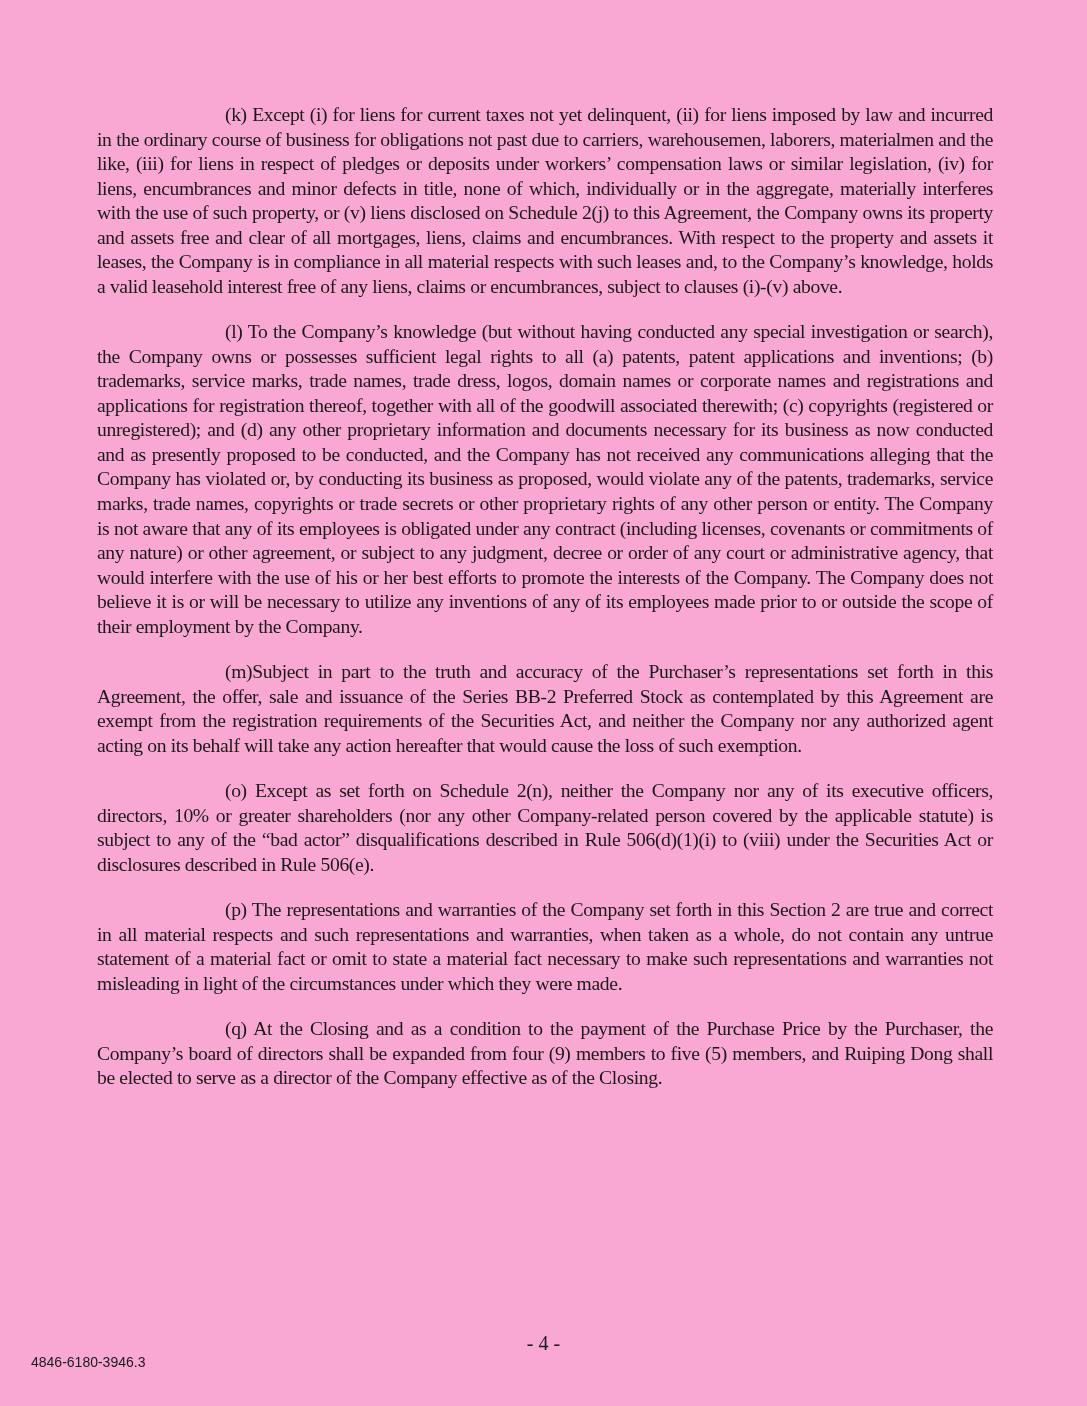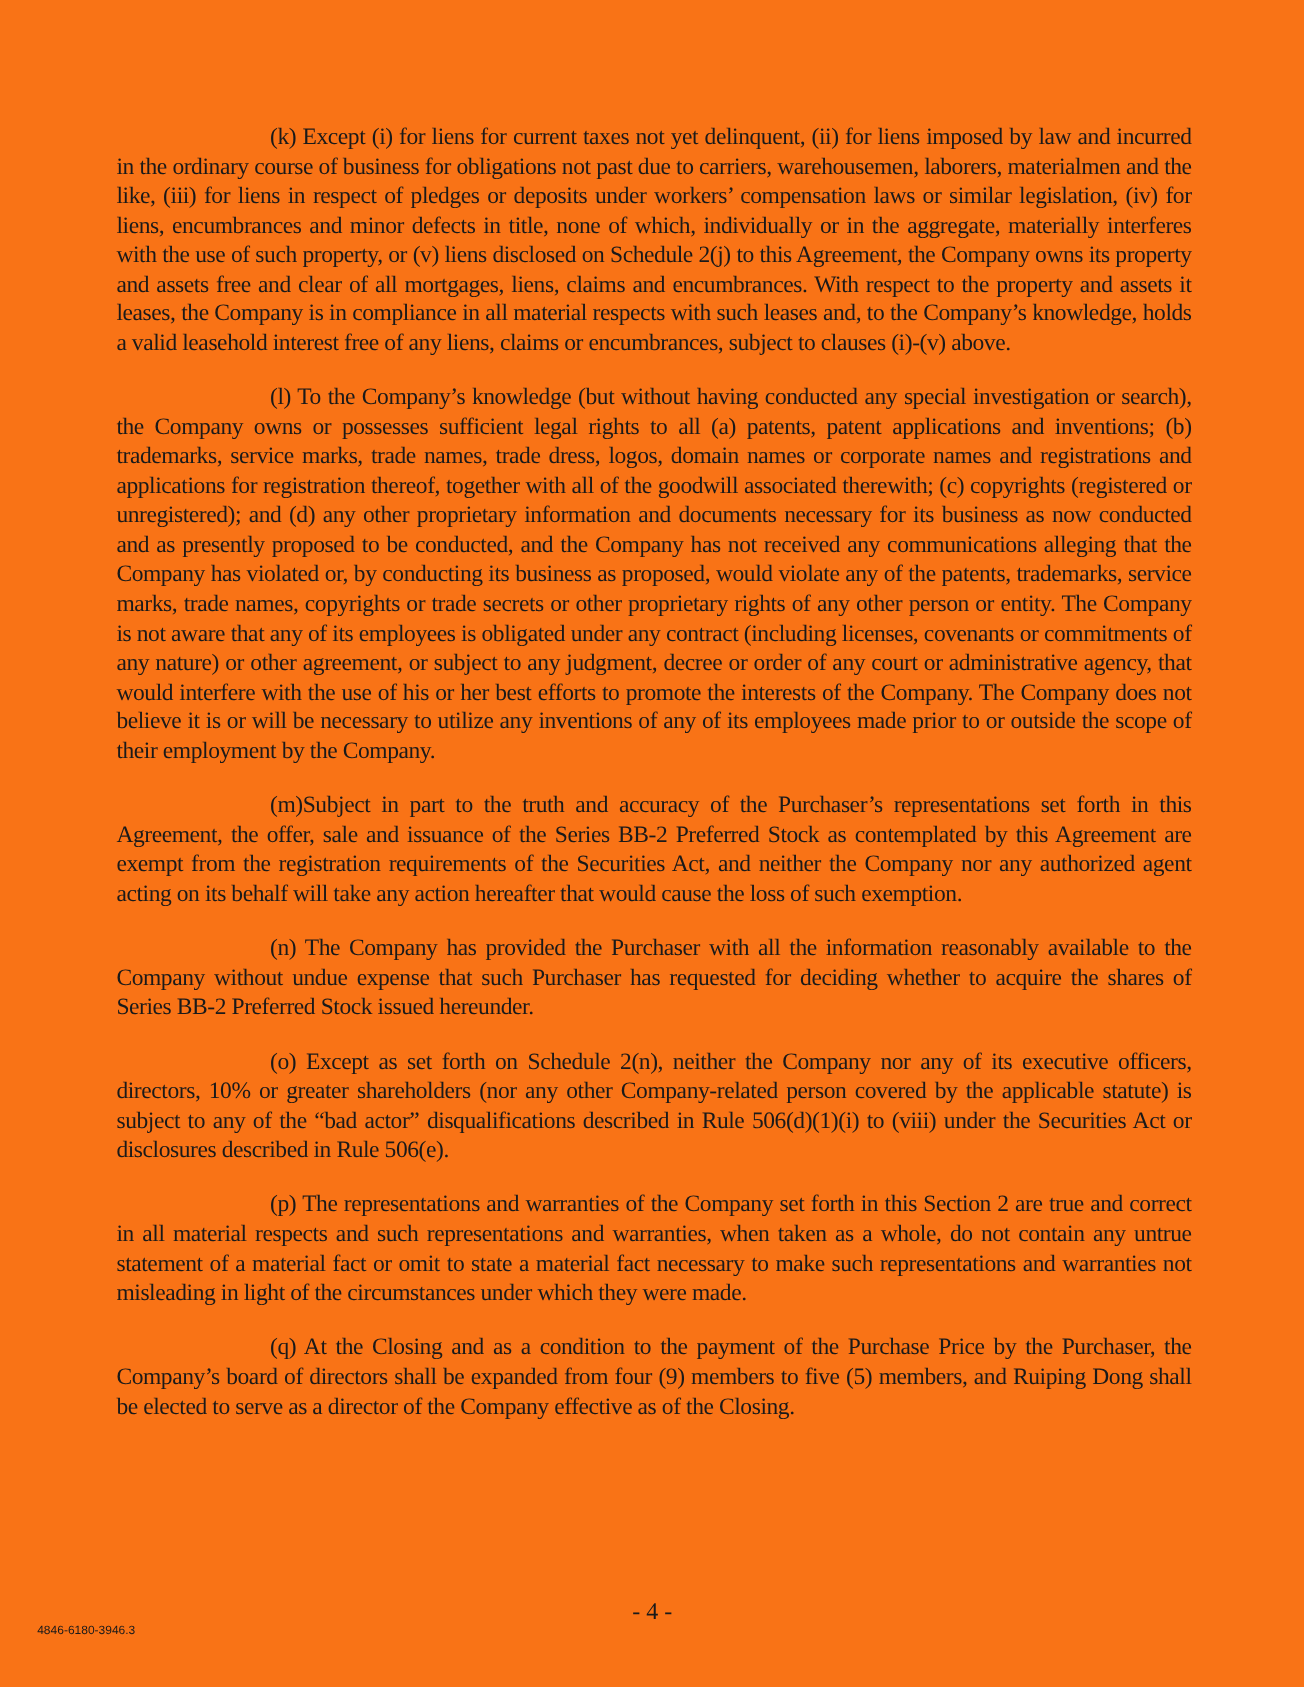--- a/index.html
+++ b/index.html
@@ -1,42 +1,41 @@
 <!DOCTYPE html>
 <html><head>
 <meta charset="utf-8">
 <style>
   html, body { margin: 0; padding: 0; background: #ffffff; }
   body { width: 1087px; height: 1406px; position: relative; overflow: hidden; }
-  .page { position: absolute; left: 0; top: 0; width: 1087px; height: 1406px; background: #f97316; }
+  .page { position: absolute; left: 0; top: 0; width: 1087px; height: 1406px; background: #f9a8d4; }
   .body-text {
     position: absolute; left: 97px; top: 103px; width: 896px;
     font-family: "Liberation Serif", serif;
     font-size: 19.6px; line-height: 24.55px; color: #1a1a1a;
     letter-spacing: -0.35px;
   }
   .para { margin: 0 0 20.8px 0; text-align: justify; text-indent: 128px; }
   .para.last { margin-bottom: 0; }
   .page-number {
     position: absolute; left: 0; width: 1087px; top: 1332px; text-align: center;
     font-family: "Liberation Serif", serif; font-size: 20px; color: #1a1a1a;
   }
   .doc-id {
     position: absolute; left: 31px; top: 1354px;
-    font-family: "Liberation Sans", sans-serif; font-size: 10px; color: #1a1a1a;
+    font-family: "Liberation Sans", sans-serif; font-size: 14px; color: #1a1a1a;
   }
 </style>
 </head>
 <body>
 
 <div class="page">
   <div class="body-text">
     <p class="para">(k) Except (i) for liens for current taxes not yet delinquent, (ii) for liens imposed by law and incurred in the ordinary course of business for obligations not past due to carriers, warehousemen, laborers, materialmen and the like, (iii) for liens in respect of pledges or deposits under workers’ compensation laws or similar legislation, (iv) for liens, encumbrances and minor defects in title, none of which, individually or in the aggregate, materially interferes with the use of such property, or (v) liens disclosed on Schedule 2(j) to this Agreement, the Company owns its property and assets free and clear of all mortgages, liens, claims and encumbrances.  With respect to the property and assets it leases, the Company is in compliance in all material respects with such leases and, to the Company’s knowledge, holds a valid leasehold interest free of any liens, claims or encumbrances, subject to clauses (i)-(v) above.</p>
     <p class="para">(l)  To the Company’s knowledge (but without having conducted any special investigation or search), the Company owns or possesses sufficient legal rights to all (a) patents, patent applications and inventions; (b) trademarks, service marks, trade names, trade dress, logos, domain names or corporate names and registrations and applications for registration thereof, together with all of the goodwill associated therewith; (c) copyrights (registered or unregistered); and (d) any other proprietary information and documents necessary for its business as now conducted and as presently proposed to be conducted, and the Company has not received any communications alleging that the Company has violated or, by conducting its business as proposed, would violate any of the patents, trademarks, service marks, trade names, copyrights or trade secrets or other proprietary rights of any other person or entity.  The Company is not aware that any of its employees is obligated under any contract (including licenses, covenants or commitments of any nature) or other agreement, or subject to any judgment, decree or order of any court or administrative agency, that would interfere with the use of his or her best efforts to promote the interests of the Company.  The Company does not believe it is or will be necessary to utilize any inventions of any of its employees made prior to or outside the scope of their employment by the Company.</p>
     <p class="para">(m)Subject in part to the truth and accuracy of the Purchaser’s representations set forth in this Agreement, the offer, sale and issuance of the Series BB-2 Preferred Stock as contemplated by this Agreement are exempt from the registration requirements of the Securities Act, and neither the Company nor any authorized agent acting on its behalf will take any action hereafter that would cause the loss of such exemption.</p>
-    <p class="para">(n)  The Company has provided the Purchaser with all the information reasonably available to the Company without undue expense that such Purchaser has requested for deciding whether to acquire the shares of Series BB-2 Preferred Stock issued hereunder.</p>
     <p class="para">(o) Except as set forth on Schedule 2(n), neither the Company nor any of its executive officers, directors, 10% or greater shareholders (nor any other Company-related person covered by the applicable statute) is subject to any of the “bad actor” disqualifications described in Rule 506(d)(1)(i) to (viii) under the Securities Act or disclosures described in Rule 506(e).</p>
     <p class="para">(p) The representations and warranties of the Company set forth in this Section 2 are true and correct in all material respects and such representations and warranties, when taken as a whole, do not contain any untrue statement of a material fact or omit to state a material fact necessary to make such representations and warranties not misleading in light of the circumstances under which they were made.</p>
     <p class="para last">(q)  At the Closing and as a condition to the payment of the Purchase Price by the Purchaser, the Company’s board of directors shall be expanded from four (9) members to five (5) members, and Ruiping Dong shall be elected to serve as a director of the Company effective as of the Closing.</p>
   </div>
   <div class="page-number">- 4 -</div>
   <div class="doc-id">4846-6180-3946.3</div>
 </div>
 
 </body></html>

